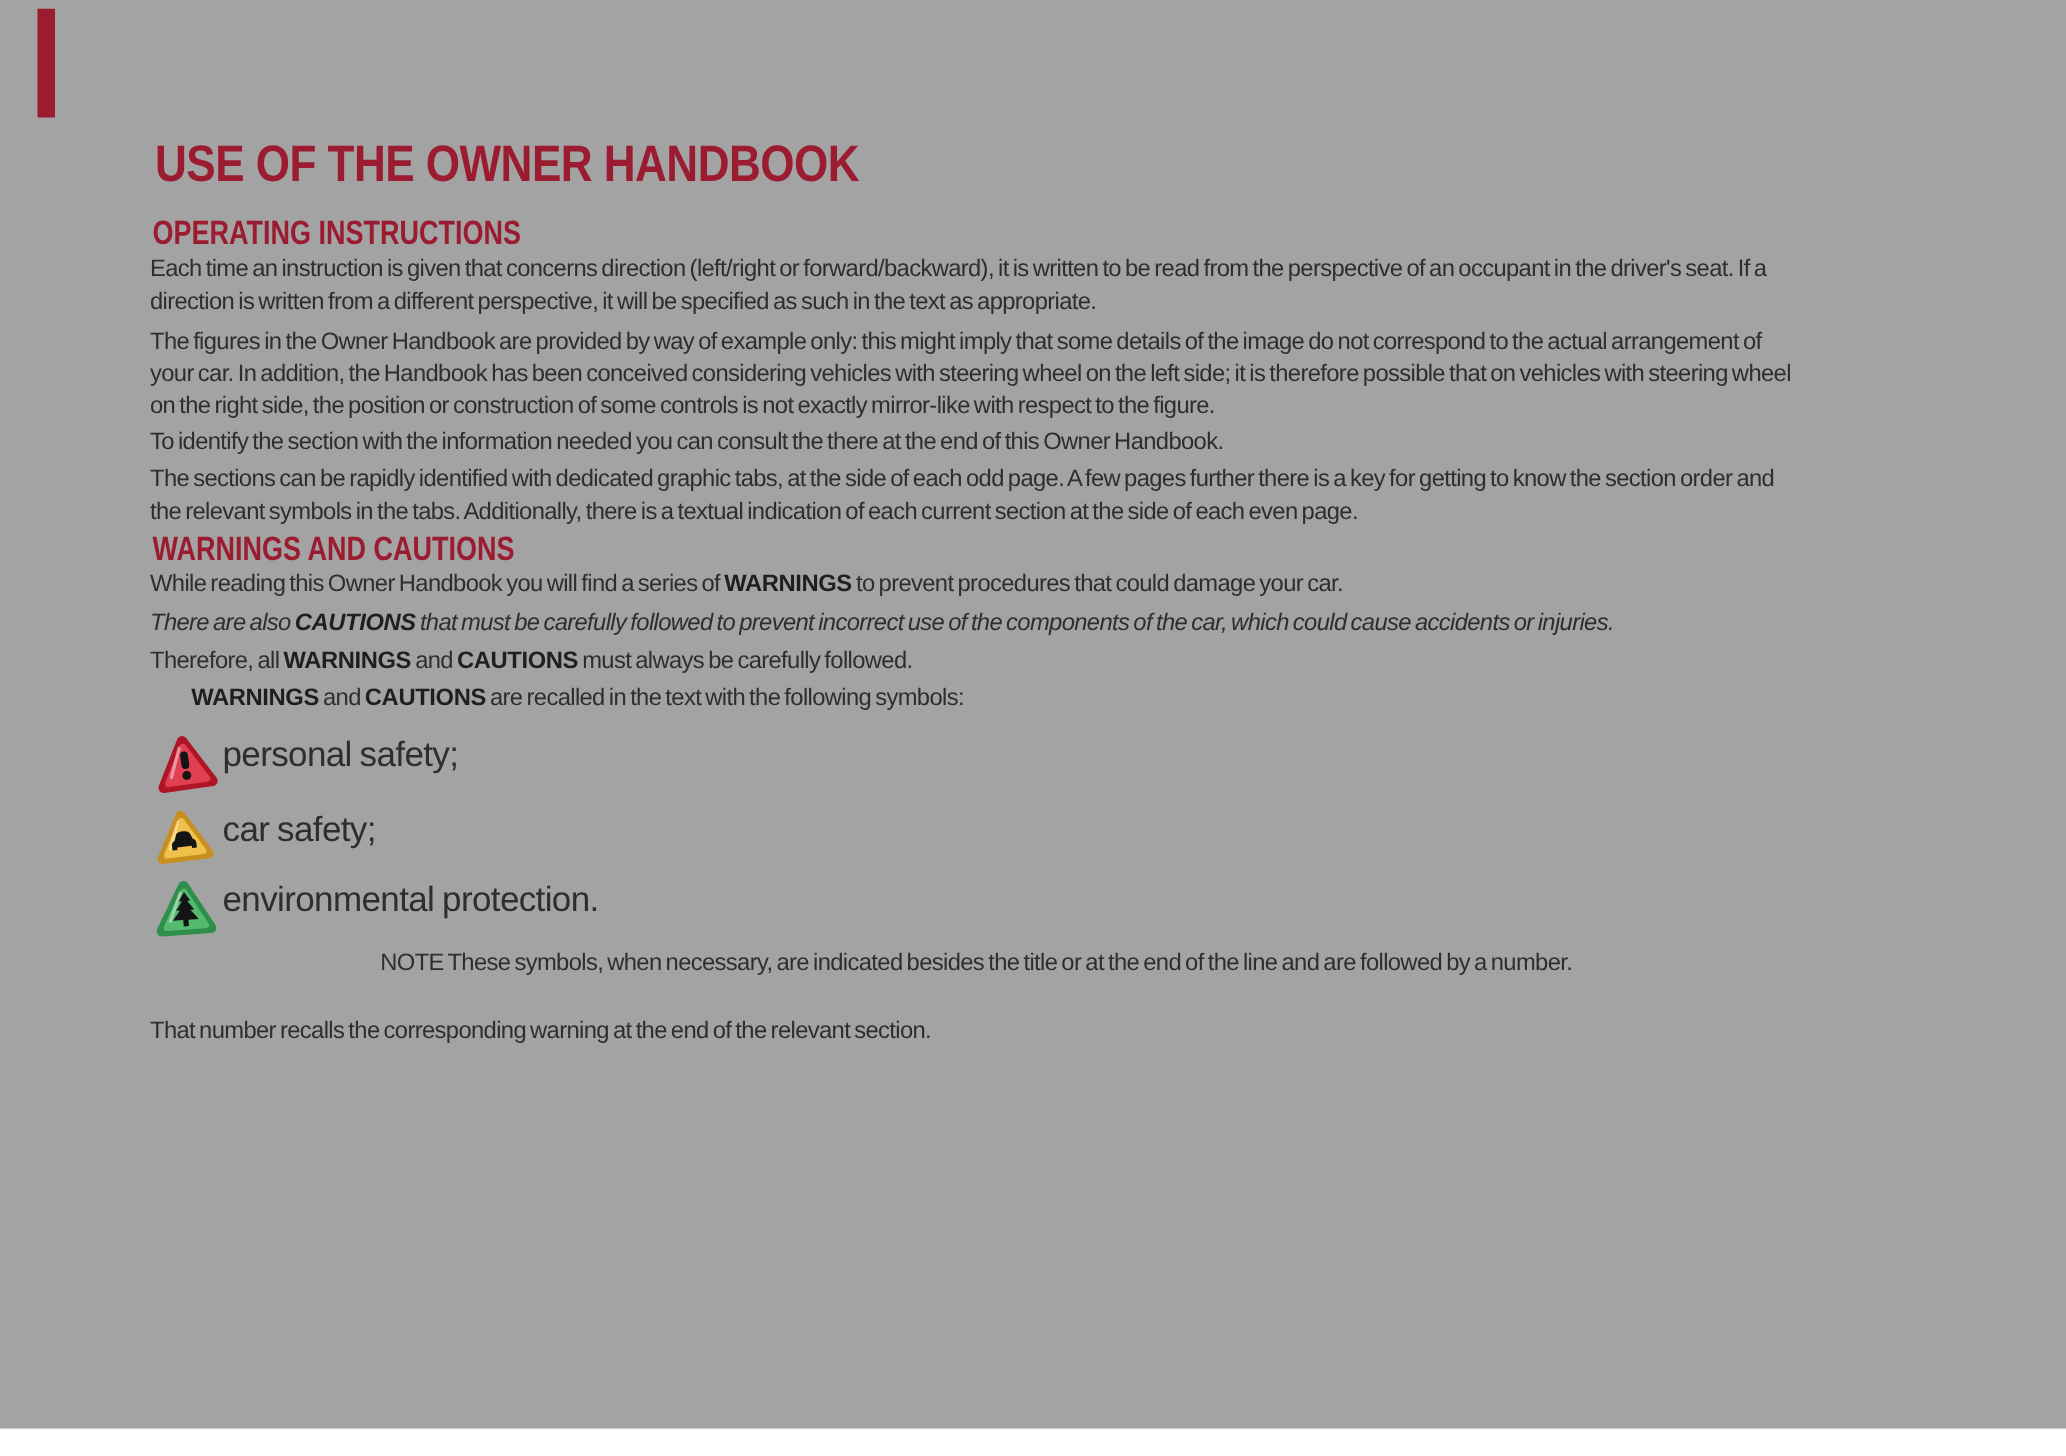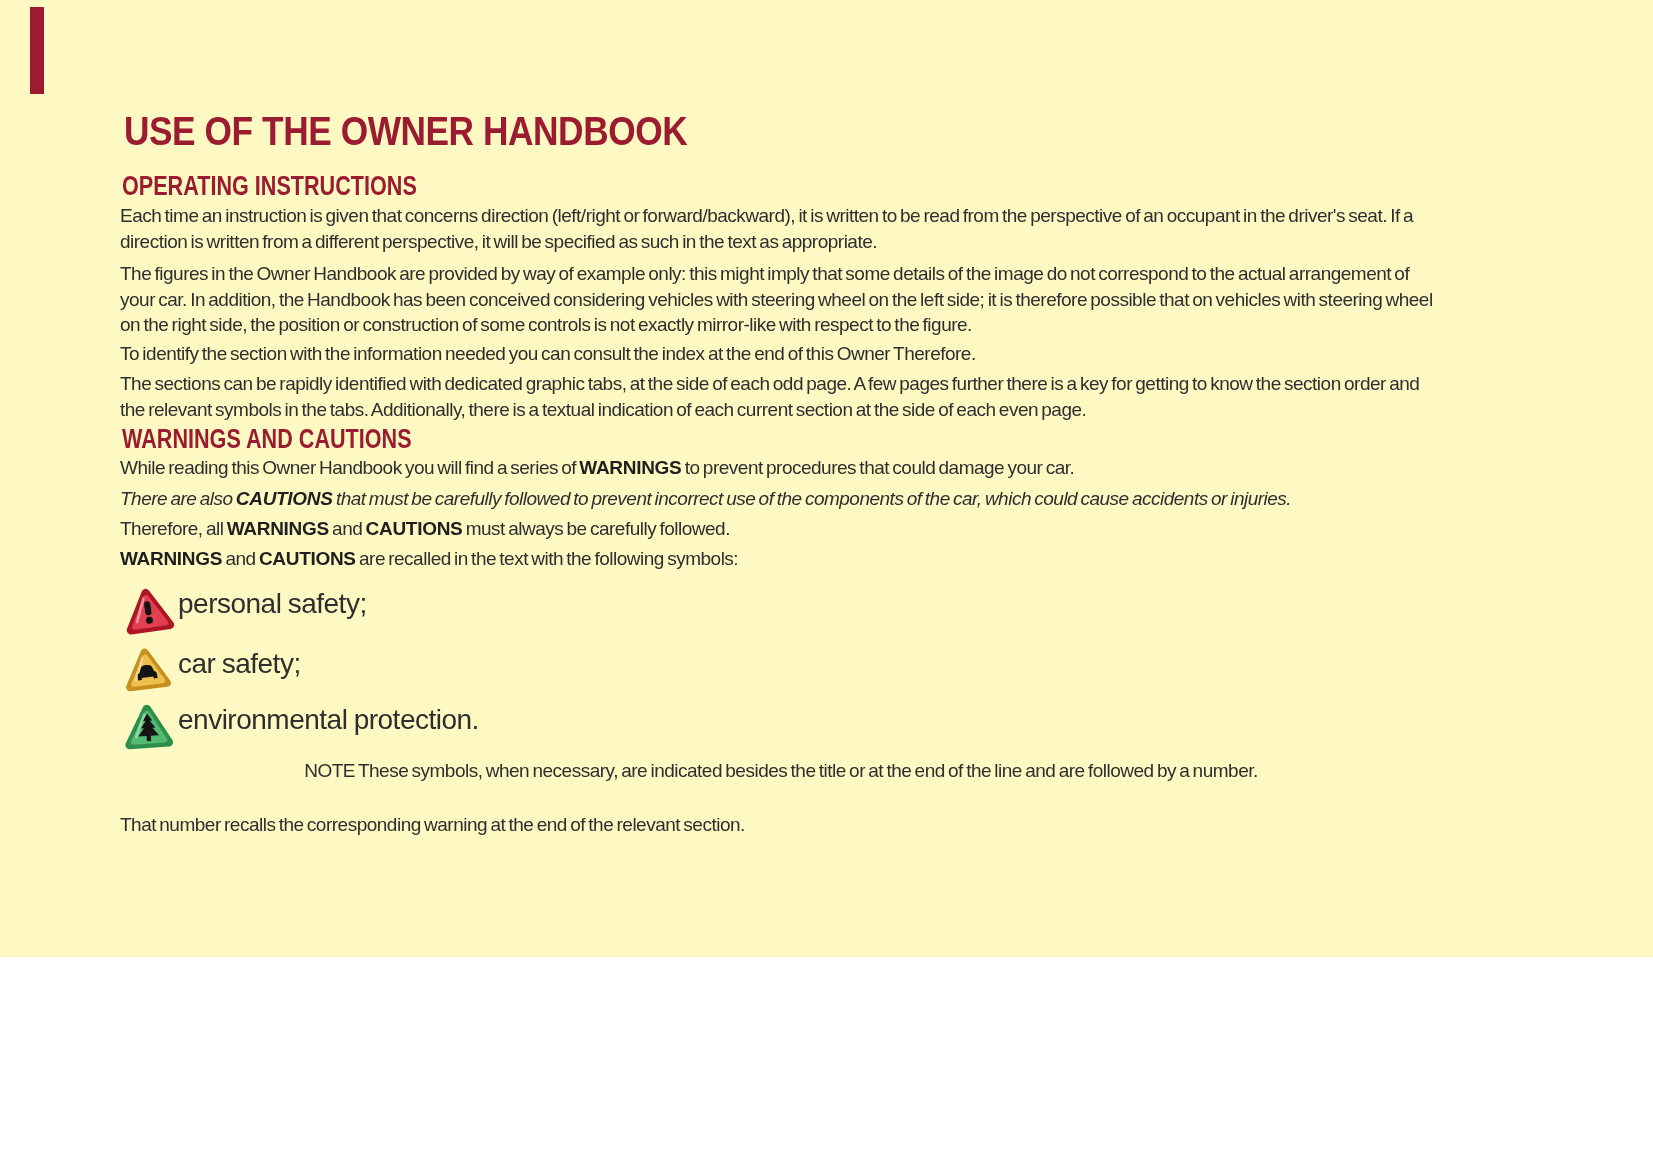--- a/index.html
+++ b/index.html
@@ -1,19 +1,19 @@
 <!DOCTYPE html>
 <html><head>
 <meta charset="utf-8">
 <style>
   html,body{margin:0;padding:0;background:#ffffff;}
   .page{
     position:relative;
-    width:1653px;height:957px;
-    background:#fef9c3;
+    width:1653px;height:1143px;
+    background:#a3a3a3;
     overflow:hidden;
     font-family:"Liberation Sans",sans-serif;
     color:#2e2e2e;
   }
   .tab-marker{
     position:absolute;left:30px;top:7px;width:14px;height:87px;
     background:#9b1b30;
   }
   .title{
     position:absolute;left:124px;top:110px;width:720px;
@@ -34,21 +34,21 @@
   .h-operating{top:172px;}
   .h-warnings{top:425px;}
   .body{
     position:absolute;left:120px;width:1322px;margin:0;
     font-size:19px;line-height:25.5px;font-weight:400;
     letter-spacing:-0.5px;word-spacing:-1.5px;
     color:#2e2e2e;
   }
   .body b{font-weight:700;color:#1f1f1f;letter-spacing:-0.3px;}
   .p1{top:203px;} .p2{top:261px;} .p3{top:341px;} .p4{top:371px;}
-  .w1{top:455px;} .w2{top:486px;font-style:italic;} .w3{top:516px;} .w4{top:546px;}
+  .w1{top:455px;} .w2{top:486px;font-style:italic;} .w3{top:516px;} .w4{top:546px;margin-left:33px;}
   .n1{top:758px;text-align:center;} .n2{top:772px;margin-top:40px;}
   .symbol-row{position:absolute;left:122px;height:54px;}
   .r1{top:584px;} .r2{top:644px;} .r3{top:700px;}
   .symbol-row svg{position:absolute;left:0;top:0;width:52px;height:52px;}
   .tri-red svg{transform:rotate(-8deg);}
   .tri-yellow svg{transform:rotate(-7deg);width:49px;height:49px;}
   .tri-green svg{transform:rotate(-4deg);}
   .sym-label{
     position:absolute;left:56px;top:8px;white-space:nowrap;
     font-size:28px;line-height:24px;letter-spacing:-0.5px;word-spacing:-1px;
@@ -61,21 +61,21 @@
 <div class="page">
 
   <div class="tab-marker"></div>
 
   <h1 class="title">USE OF THE OWNER HANDBOOK</h1>
 
   <h2 class="h2 h-operating">OPERATING INSTRUCTIONS</h2>
 
   <p class="body p1">Each time an instruction is given that concerns direction (left/right or forward/backward), it is written to be read from the perspective of an occupant in the driver's seat. If a direction is written from a different perspective, it will be specified as such in the text as appropriate.</p>
   <p class="body p2">The figures in the Owner Handbook are provided by way of example only: this might imply that some details of the image do not correspond to the actual arrangement of your car. In addition, the Handbook has been conceived considering vehicles with steering wheel on the left side; it is therefore possible that on vehicles with steering wheel on the right side, the position or construction of some controls is not exactly mirror-like with respect to the figure.</p>
-  <p class="body p3">To identify the section with the information needed you can consult the index at the end of this Owner Therefore.</p>
+  <p class="body p3">To identify the section with the information needed you can consult the there at the end of this Owner Handbook.</p>
   <p class="body p4">The sections can be rapidly identified with dedicated graphic tabs, at the side of each odd page. A few pages further there is a key for getting to know the section order and the relevant symbols in the tabs. Additionally, there is a textual indication of each current section at the side of each even page.</p>
 
   <h2 class="h2 h-warnings">WARNINGS AND CAUTIONS</h2>
 
   <p class="body w1"><span>While reading this Owner Handbook you will find a series of </span><b>WARNINGS</b><span> to prevent procedures that could damage your car.</span></p>
 
   <p class="body w2"><span>There are also </span><b>CAUTIONS</b><span> that must be carefully followed to prevent incorrect use of the components of the car, which could cause accidents or injuries.</span></p>
 
   <p class="body w3"><span>Therefore, all </span><b>WARNINGS</b><span> and </span><b>CAUTIONS</b><span> must always be carefully followed.</span></p>
 

